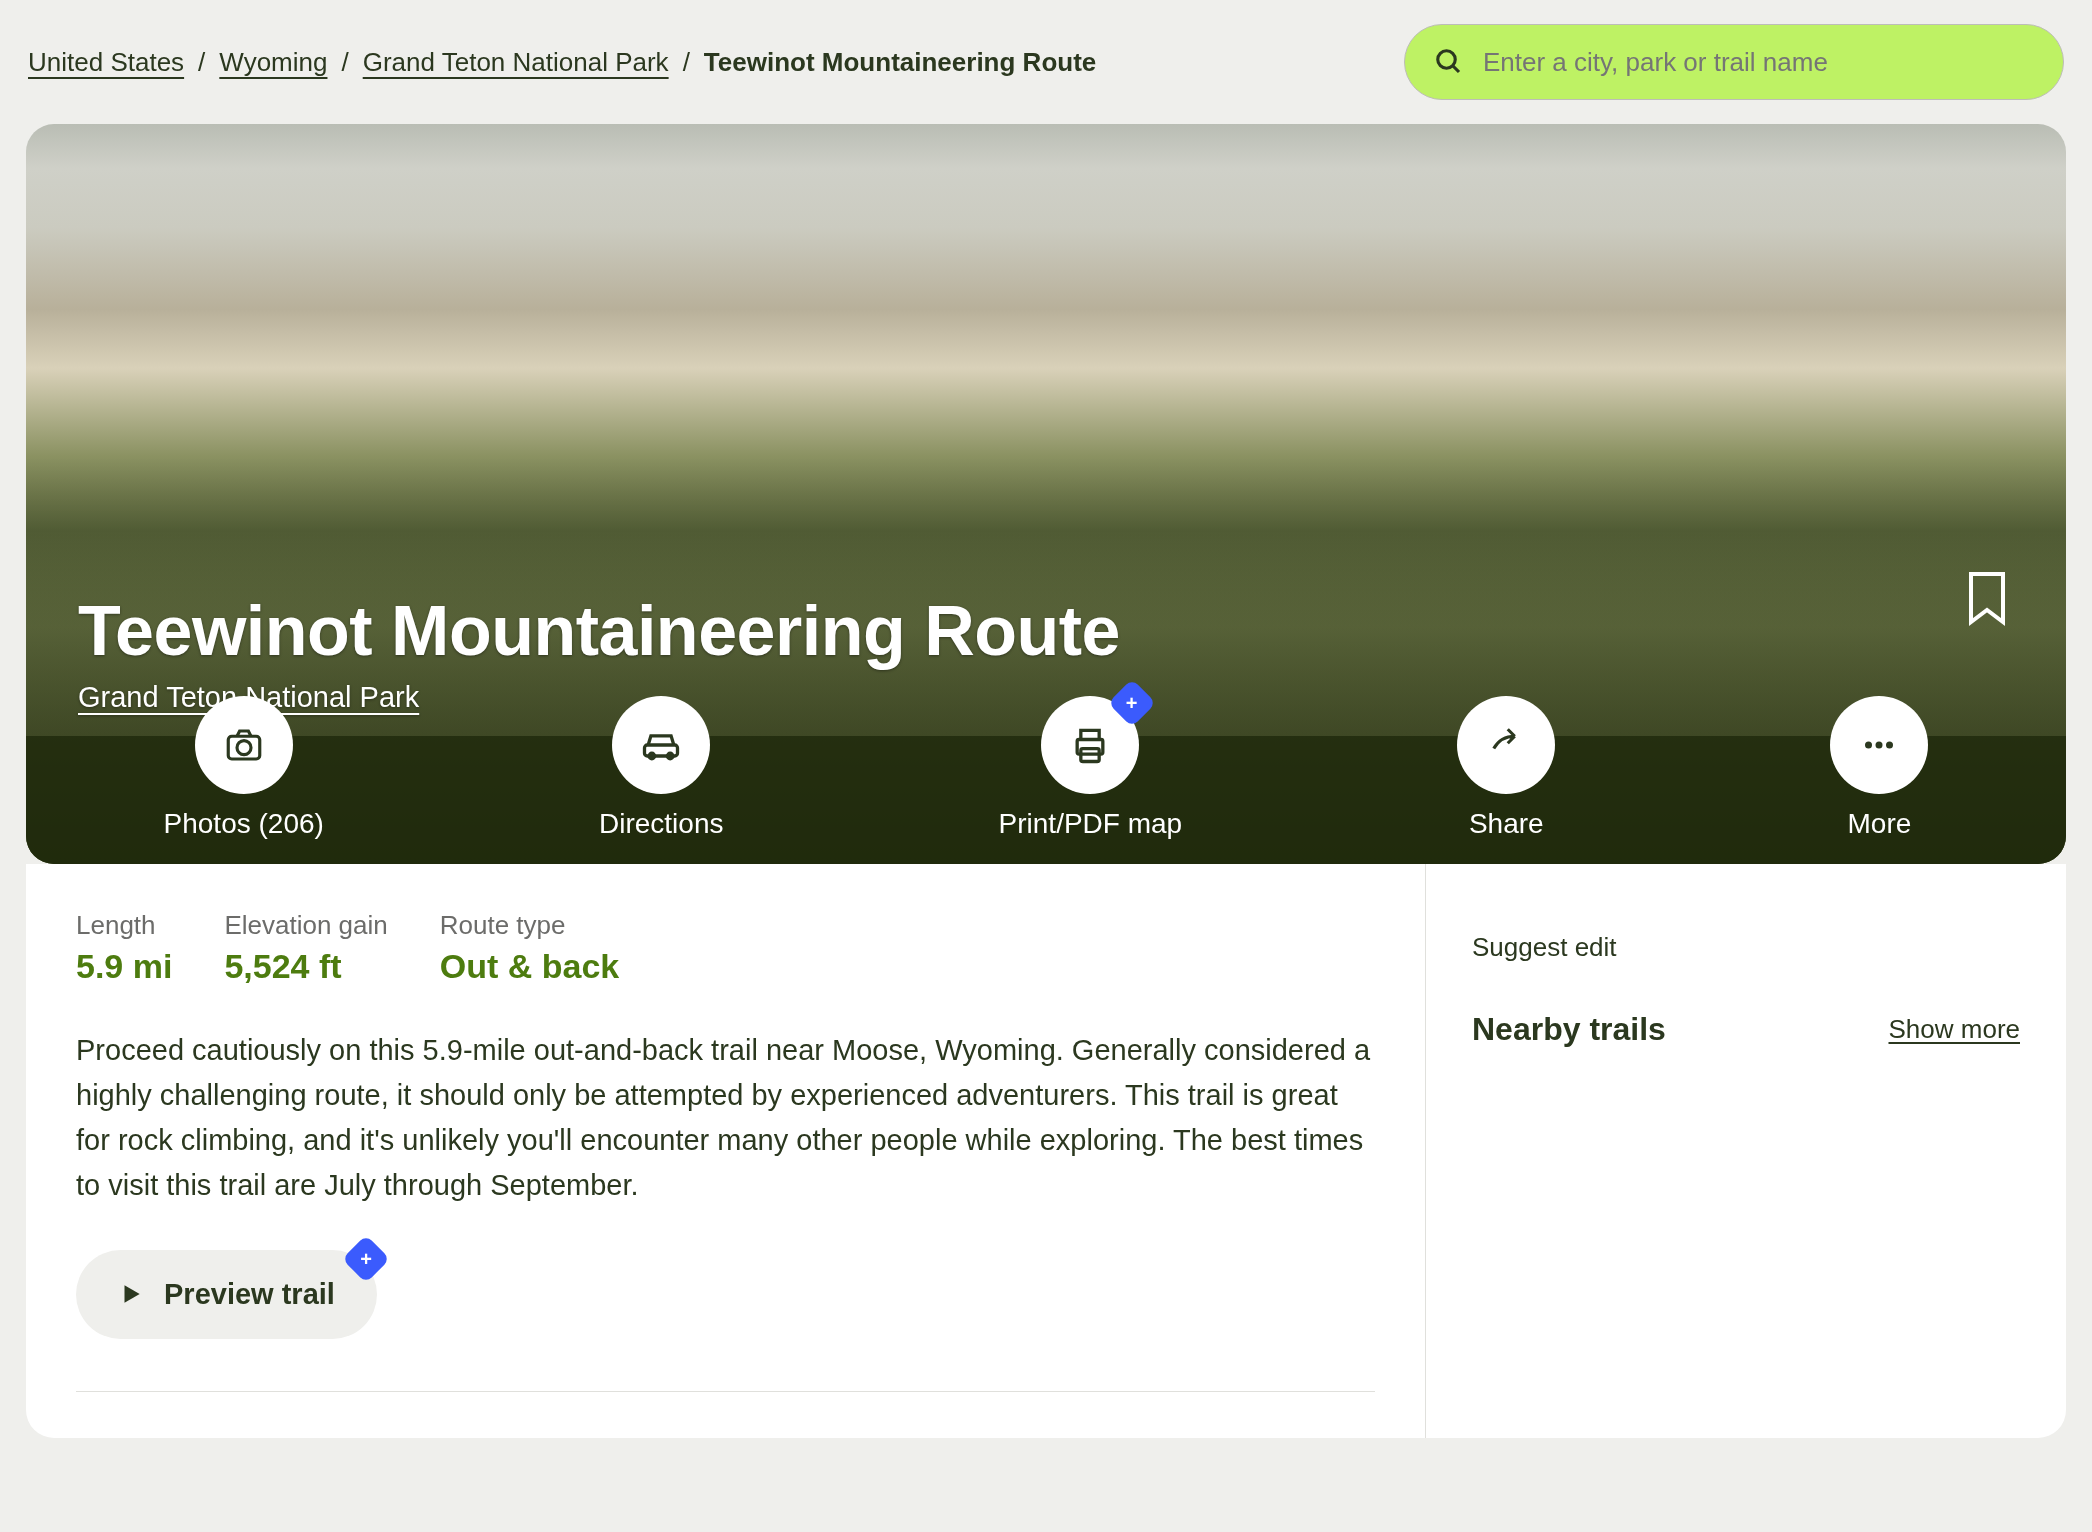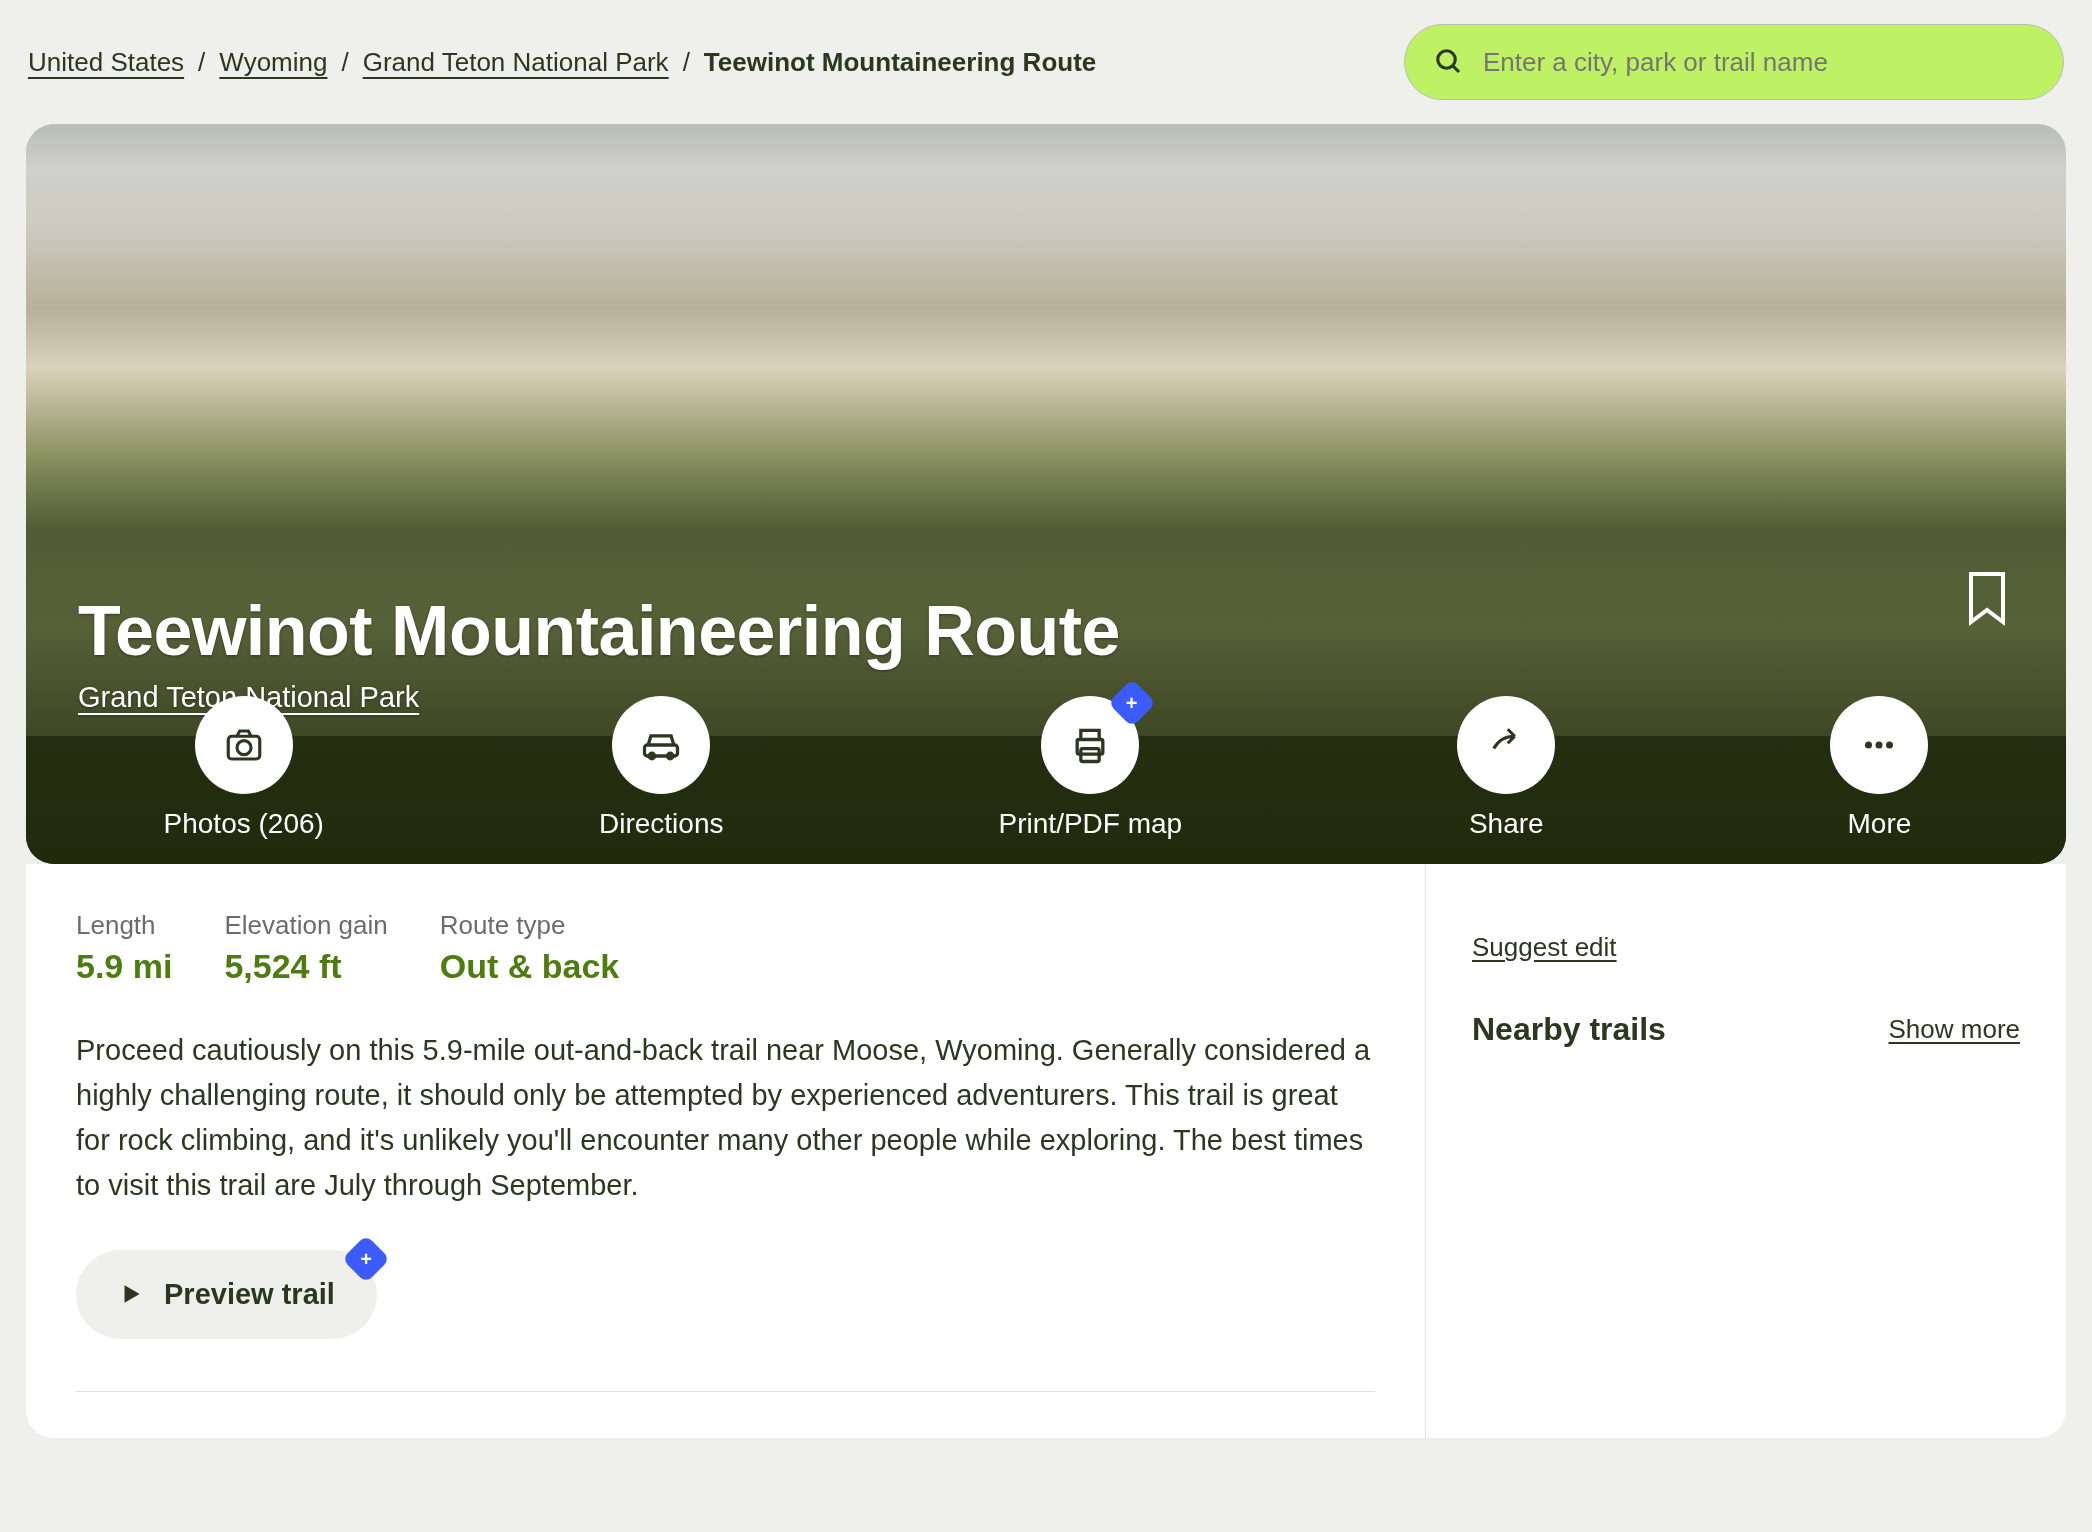--- a/index.html
+++ b/index.html
@@ -53,21 +53,21 @@
 .divider { height: 1px; background: #e0e0dc; margin-top: 52px; }
 
 .mini-map { width: 100%; height: 480px; border-radius: 20px; background:
   linear-gradient(135deg, #d4d9c5 0%, #d8dcc9 25%, #ced3bf 45%, #d2d6c3 60%, #dadecb 80%, #d4d9c5 100%);
   position: relative; overflow: hidden; }
 .map-route { position: absolute; top: 120px; left: 30px; right: 40px; height: 220px; }
 .map-labels { position: absolute; left: 8px; top: 142px; font-size: 20px; color: #58534a; line-height: 1.3; }
 .map-expand { position: absolute; bottom: 18px; right: 18px; width: 72px; height: 72px; border-radius: 50%; background: #fff; display: flex; align-items: center; justify-content: center; cursor: pointer; box-shadow: 0 2px 6px rgba(0,0,0,0.15); }
 .map-end { position: absolute; right: 38px; bottom: 106px; width: 32px; height: 32px; border-radius: 50%; background: linear-gradient(90deg, #4caf50 50%, #1b3a1a 50%); border: 3px solid #fff; }
 
-.suggest-link { display: inline-block; font-size: 26px; text-decoration: underline; text-underline-offset: 4px; margin-top: 22px; cursor: pointer; }
+.suggest-link { display: inline-block; font-size: 26px; text-underline-offset: 4px; margin-top: 22px; cursor: pointer; }
 .side-bottom { display: flex; justify-content: space-between; align-items: center; margin-top: 48px; }
 .nearby-title { font-size: 32px; font-weight: 700; }
 .show-more { font-size: 26px; text-decoration: underline; text-underline-offset: 4px; cursor: pointer; }
 </style>
 </head>
 <body>
 
 <div class="page">
   <div class="topbar">
     <div class="breadcrumbs">

